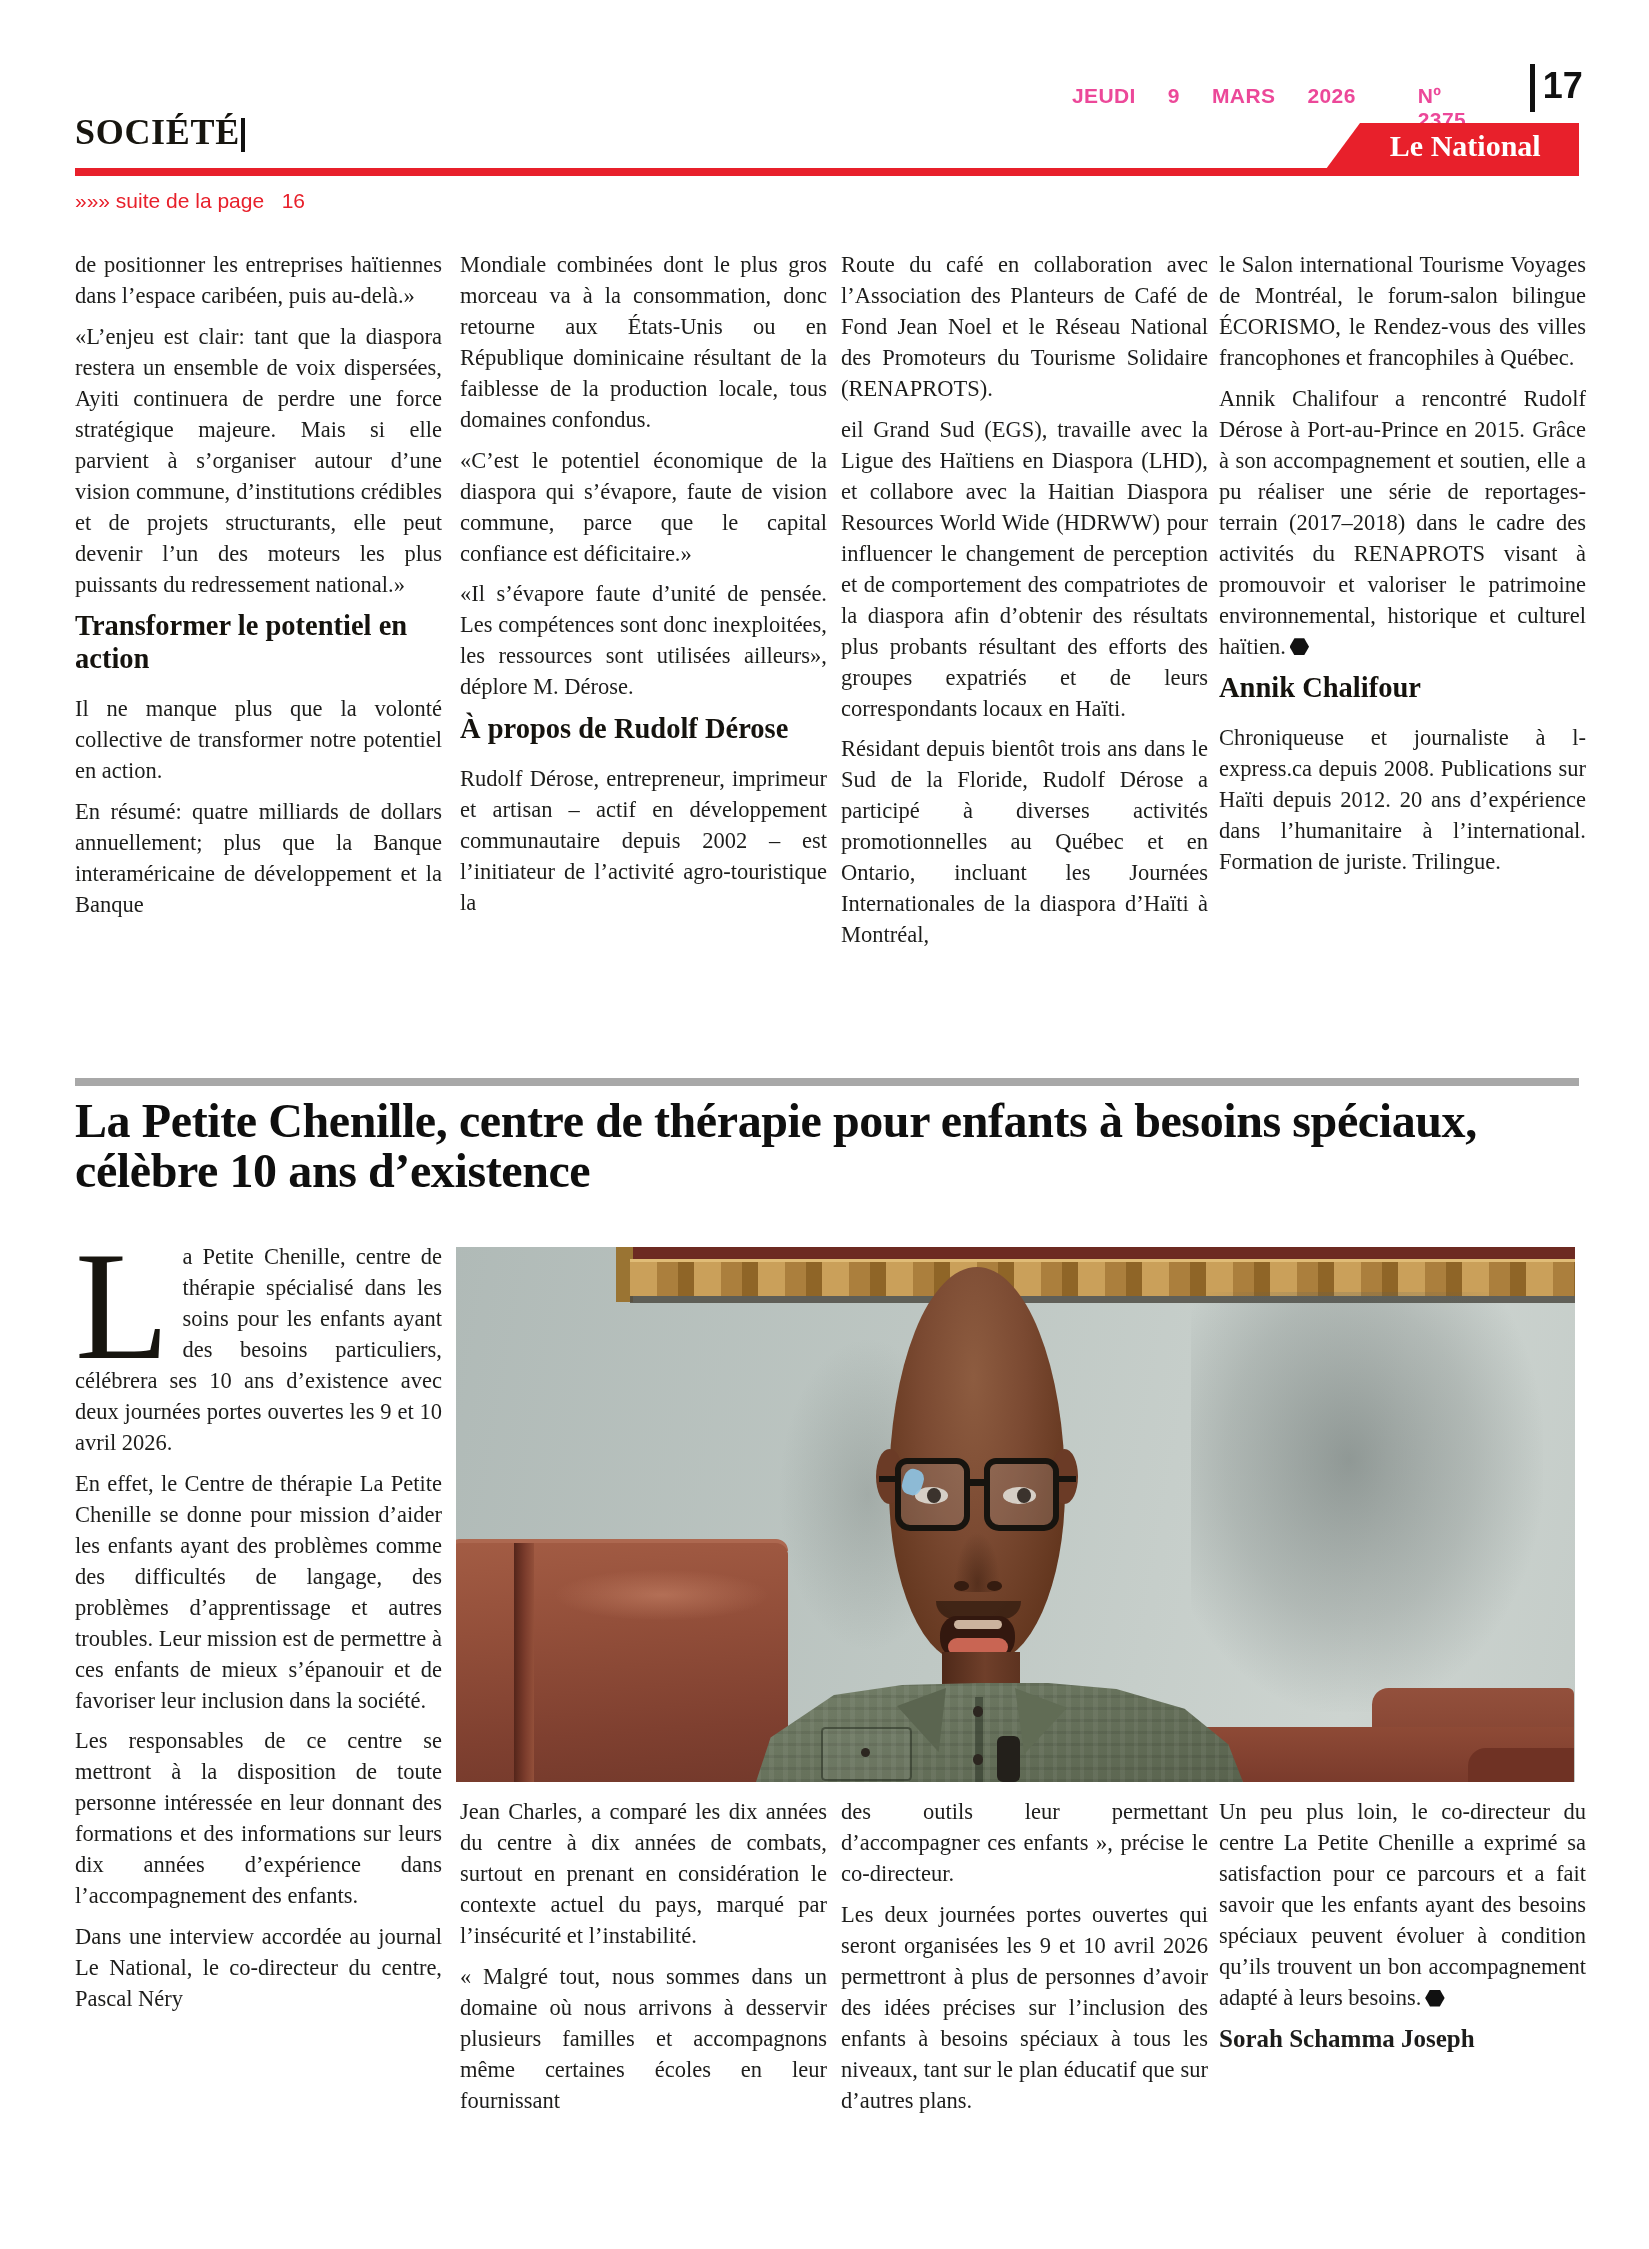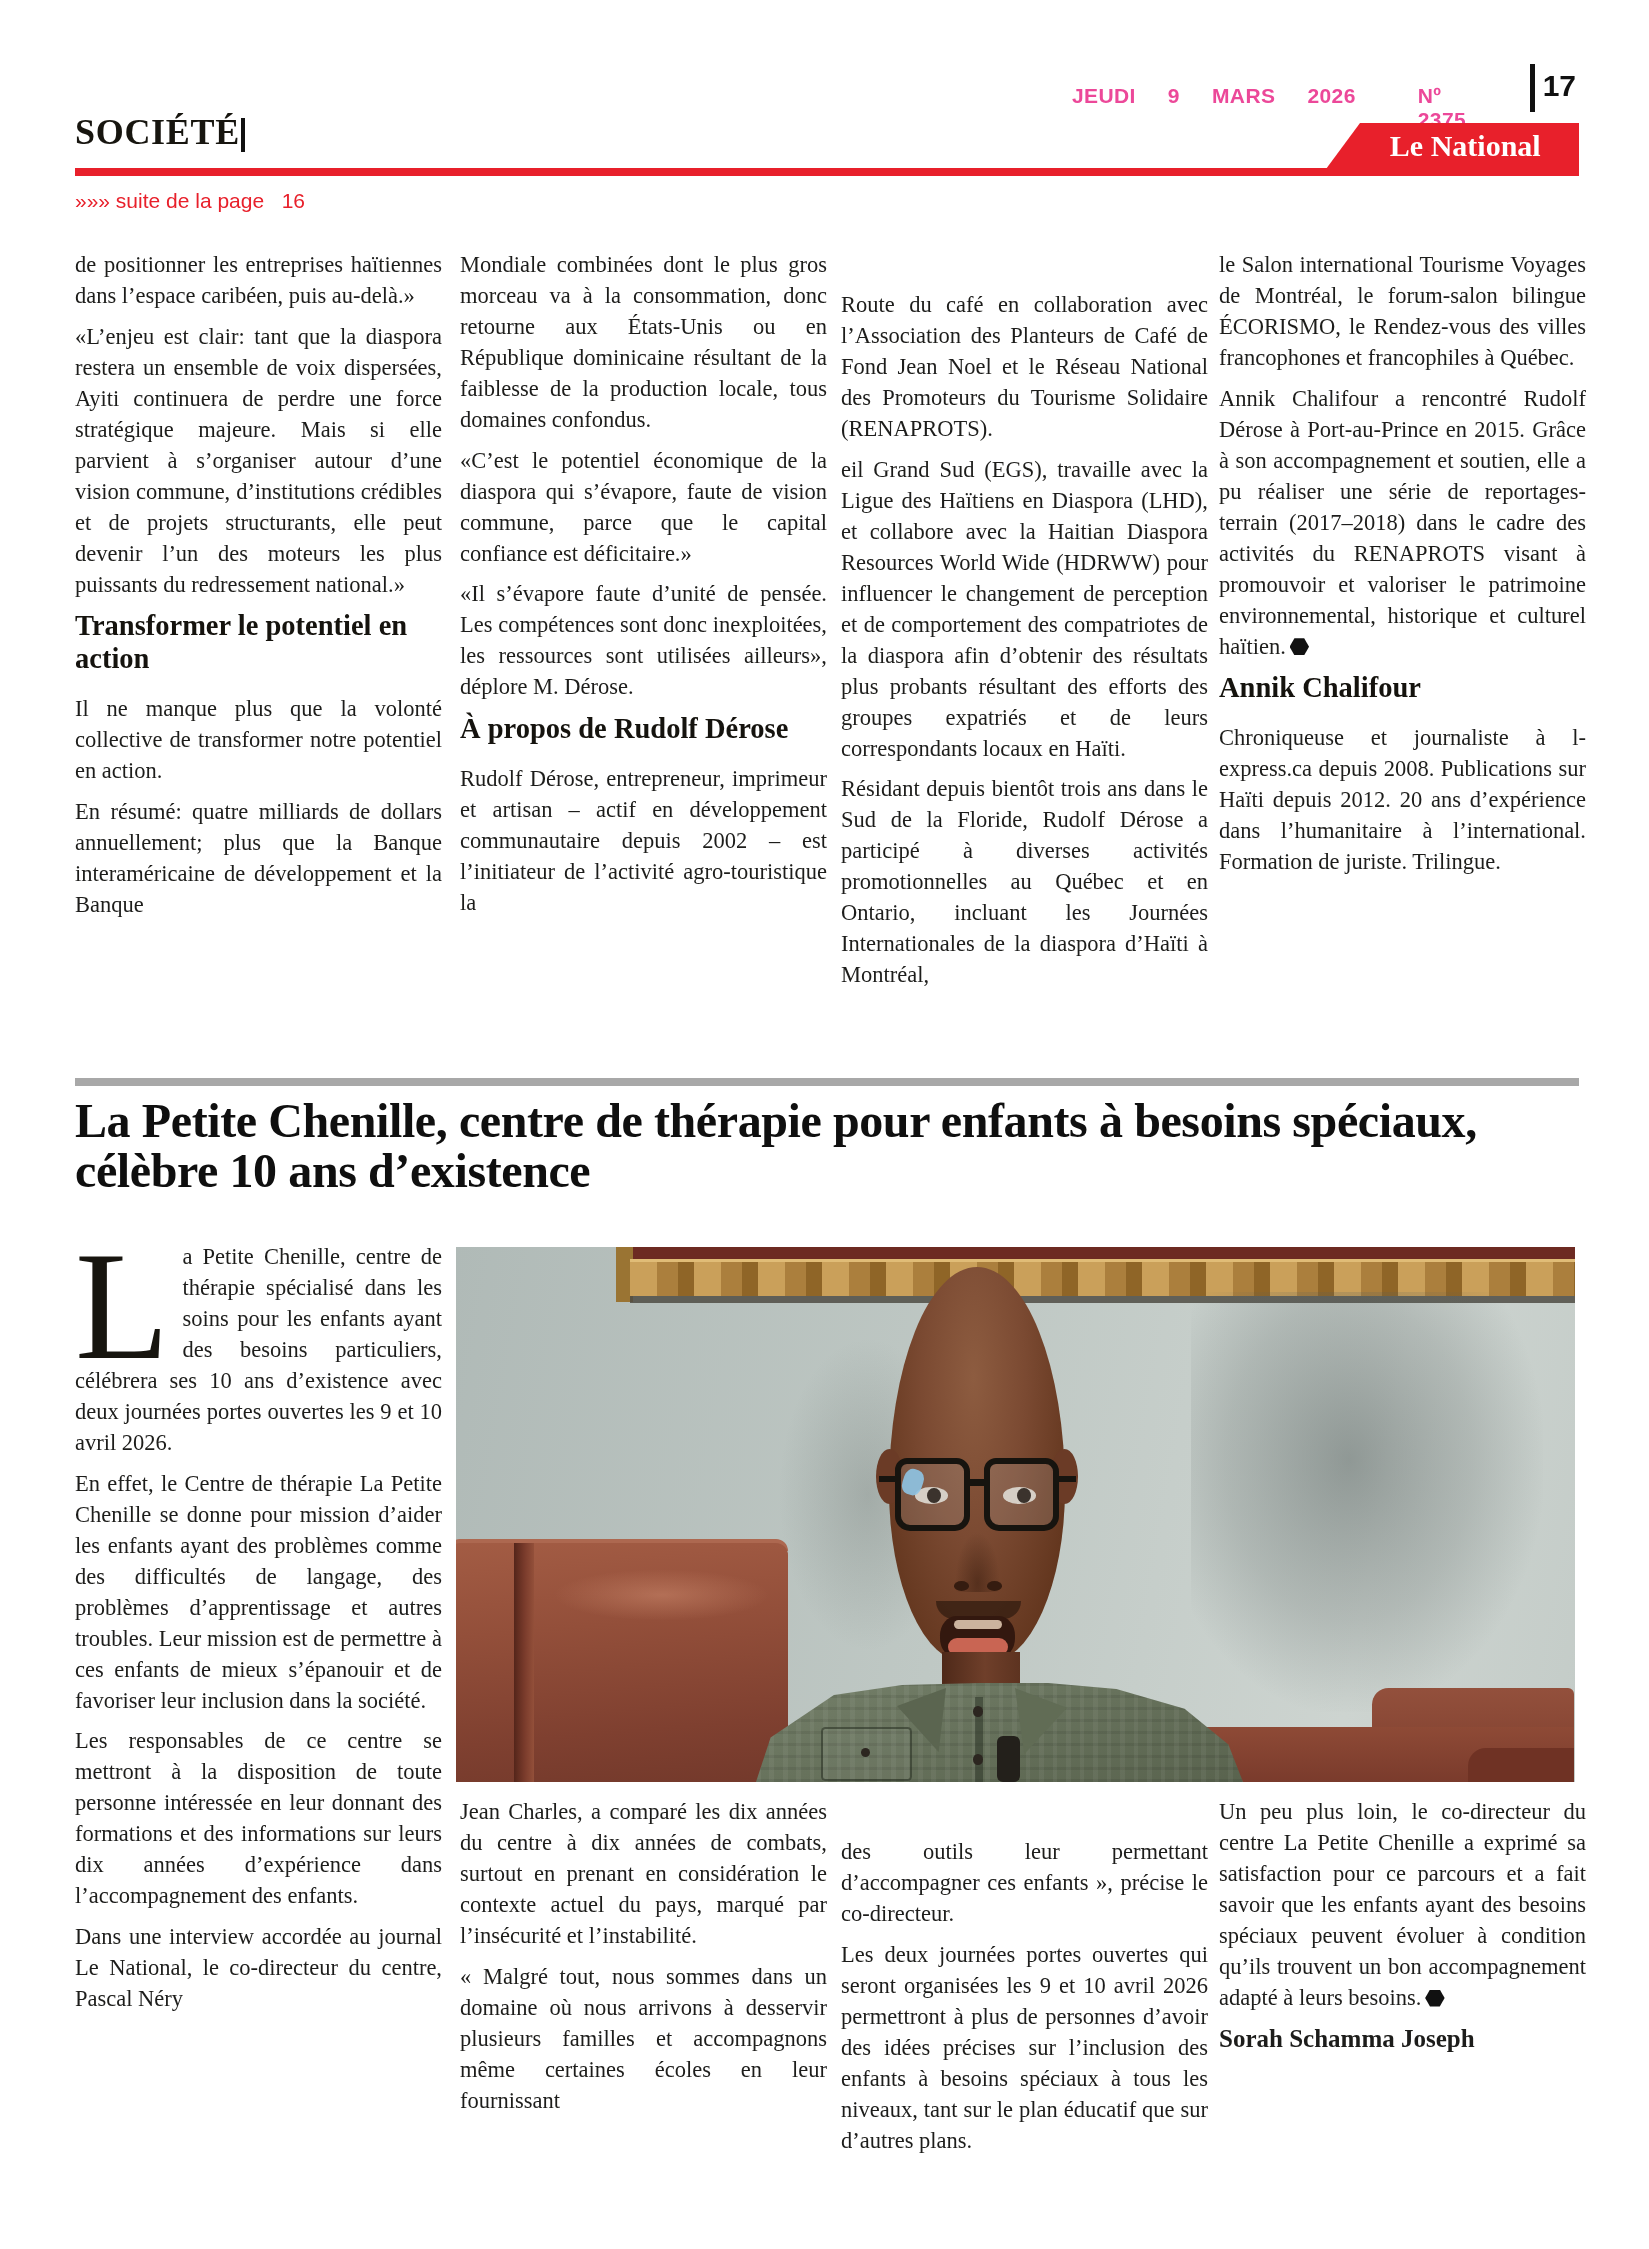--- a/index.html
+++ b/index.html
@@ -6,36 +6,36 @@
   .page{position:relative;width:1650px;height:2250px;background:#ffffff;margin:0 auto;
         font-family:"Liberation Serif","DejaVu Serif",serif;color:#1d1d1b;overflow:hidden;}
 
   
   .dateline{position:absolute;top:84px;left:1072px;width:405px;display:flex;justify-content:flex-end;
             align-items:baseline;gap:32px;font-family:"Liberation Sans",sans-serif;font-weight:700;
             font-size:21px;letter-spacing:0.4px;color:#ec4899;}
   .dateline .issue{margin-left:30px;}
   .pagenum{position:absolute;top:64px;left:1530px;display:flex;align-items:flex-start;gap:7.5px;}
   .pagenum .vbar{width:5.2px;height:48px;background:#111;}
-  .pagenum .num{font-family:"Liberation Sans",sans-serif;font-weight:700;font-size:30px;line-height:43px;color:#111;}
+  .pagenum .num{font-family:"Liberation Sans",sans-serif;font-weight:700;font-size:36px;line-height:43px;color:#111;}
   .section-title{position:absolute;left:75px;top:111px;font-size:36px;font-weight:700;letter-spacing:0.7px;color:#17150f;}
   .section-divider{position:absolute;left:241px;top:118px;width:3.7px;height:34px;background:#111;}
   .redline{position:absolute;left:75px;top:168px;width:1504px;height:7.5px;background:#e8202b;}
   .brand-banner{position:absolute;left:1326px;top:123px;width:253px;height:46px;background:#e8202b;
             clip-path:polygon(34px 0,100% 0,100% 100%,0 100%);color:#fff;display:flex;align-items:center;
             justify-content:center;padding-left:25.5px;box-sizing:border-box;font-size:30px;font-weight:700;}
   .continuation{position:absolute;left:75px;top:189px;font-family:"Liberation Sans",sans-serif;
             font-size:21px;color:#e8202b;white-space:pre;}
 
   
   .col{position:absolute;width:367px;font-size:22.5px;line-height:31px;text-align:justify;}
   .col p{margin:0 0 9.7px;}
   .col h3{font-size:28.5px;line-height:33px;font-weight:700;text-align:left;margin:7.5px 0 18px;color:#15130e;}
   .a1{top:249px;height:825px;overflow:hidden;}
-  .c1{left:75px;} .c2{left:460px;} .c3{left:841px;margin-top:40px;} .c4{left:1219px;}
+  .c1{left:75px;} .c2{left:460px;} .c3{left:841px;} .c4{left:1219px;}
   .a2-left{left:75px;top:1241px;height:900px;}
   .b2{top:1796px;height:435px;overflow:hidden;}
   .byline{font-weight:700;font-size:25px;margin-top:37px;text-align:left;}
   .endmark{display:inline-block;width:19.5px;height:17px;background:#111;margin-left:3.7px;vertical-align:-1.5px;
            clip-path:polygon(25% 0,75% 0,100% 50%,75% 100%,25% 100%,0 50%);}
   .dropcap{float:left;font-size:154px;line-height:114px;margin:7.5px 13.5px 0 0;color:#17150f;}
 
   
   .graybar{position:absolute;left:75px;top:1078px;width:1504px;height:8.2px;background:#a8a8a8;}
   .headline{position:absolute;left:75px;top:1096px;width:1470px;margin:0;font-size:48px;line-height:50px;

